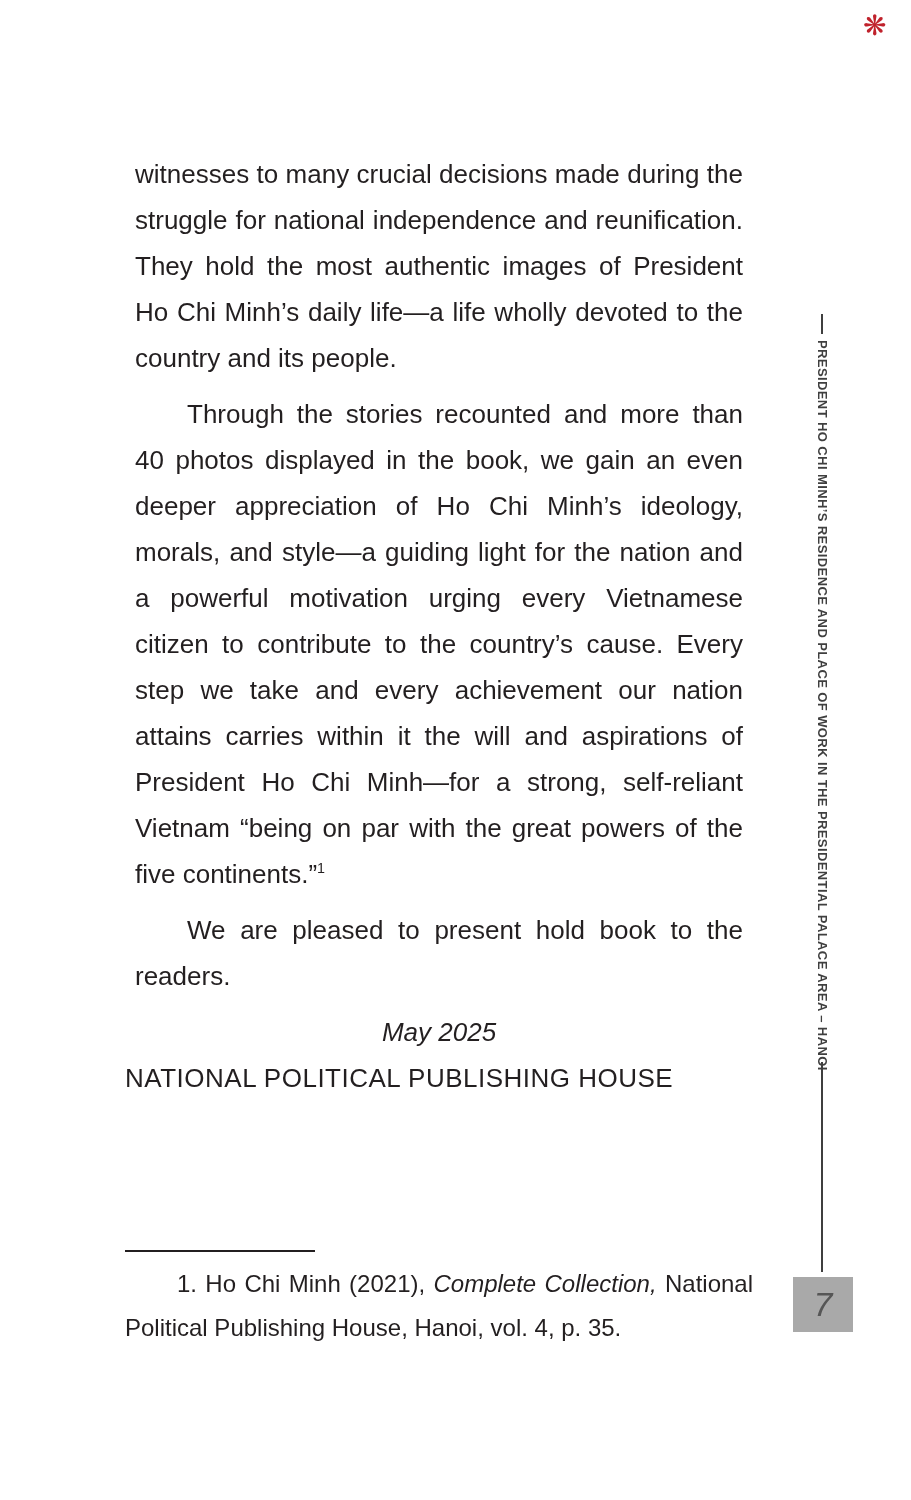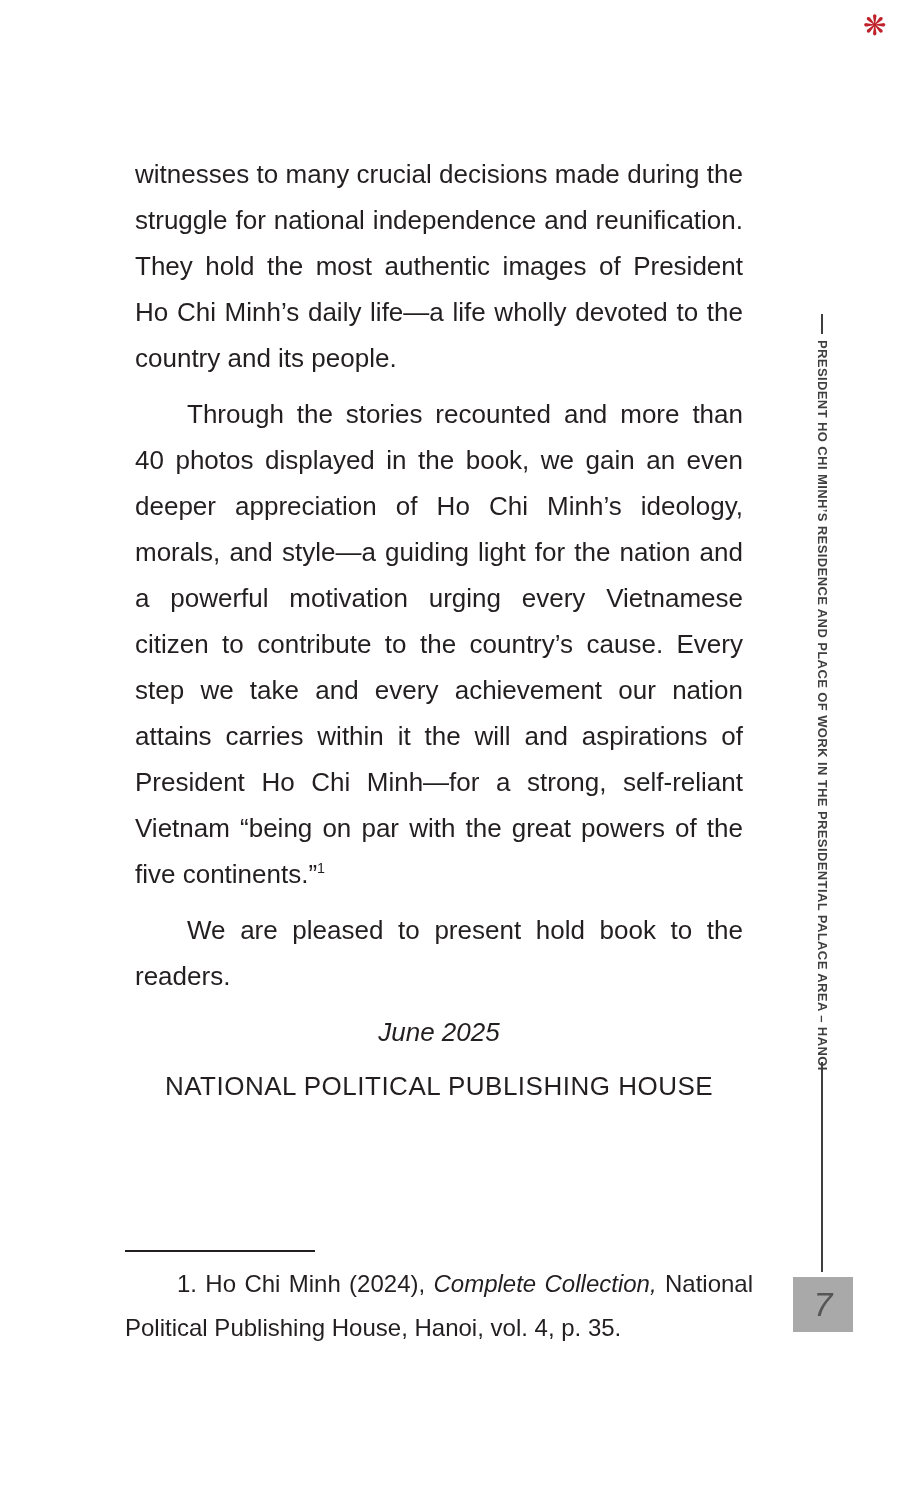--- a/index.html
+++ b/index.html
@@ -45,22 +45,21 @@
     font-size: 0.55em;
     line-height: 0;
     vertical-align: super;
   }
   .date-line {
     margin: 0;
     text-align: center;
     font-style: italic;
   }
   .publisher-line {
-    margin: 8px;
-    text-align: center;
+    margin: 0;
     letter-spacing: 0.5px;
   }
 
   
   .footnote-area {
     position: absolute;
     left: 125px;
     top: 1250px;
     width: 628px;
     color: var(--text-color, #231f20);
@@ -135,27 +134,27 @@
 <body>
 
 <div class="page">
 
   <span class="ornament">❋</span>
 
   <div class="content">
     <p class="para">witnesses to many crucial decisions made during the struggle for national independence and reunification. They hold the most authentic images of President Ho Chi Minh’s daily life—a life wholly devoted to the country and its people.</p>
     <p class="para indent"><span>Through the stories recounted and more than 40 photos displayed in the book, we gain an even deeper appreciation of Ho Chi Minh’s ideology, morals, and style—a guiding light for the nation and a powerful motivation urging every Vietnamese citizen to contribute to the country’s cause. Every step we take and every achievement our nation attains carries within it the will and aspirations of President Ho Chi Minh—for a strong, self-reliant Vietnam “being on par with the great powers of the five continents.”</span><sup class="fn-ref">1</sup></p>
     <p class="para indent">We are pleased to present hold book to the readers.</p>
-    <p class="date-line">June 2025</p>
+    <p class="date-line">May 2025</p>
     <p class="publisher-line">NATIONAL POLITICAL PUBLISHING HOUSE</p>
   </div>
 
   <div class="footnote-area">
     <div class="footnote-rule"></div>
-    <p class="footnote-text"><span>1. Ho Chi Minh (2024), </span><i>Complete Collection,</i><span> National Political Publishing House, Hanoi, vol. 4, p. 35.</span></p>
+    <p class="footnote-text"><span>1. Ho Chi Minh (2021), </span><i>Complete Collection,</i><span> National Political Publishing House, Hanoi, vol. 4, p. 35.</span></p>
   </div>
 
   <div class="side-rule-top"></div>
   <div class="side-title">PRESIDENT HO CHI MINH’S RESIDENCE AND PLACE OF WORK IN THE PRESIDENTIAL PALACE AREA – HANOI</div>
   <div class="side-rule-bottom"></div>
 
   <div class="page-number-box">
     <span class="num">7</span>
   </div>
 

